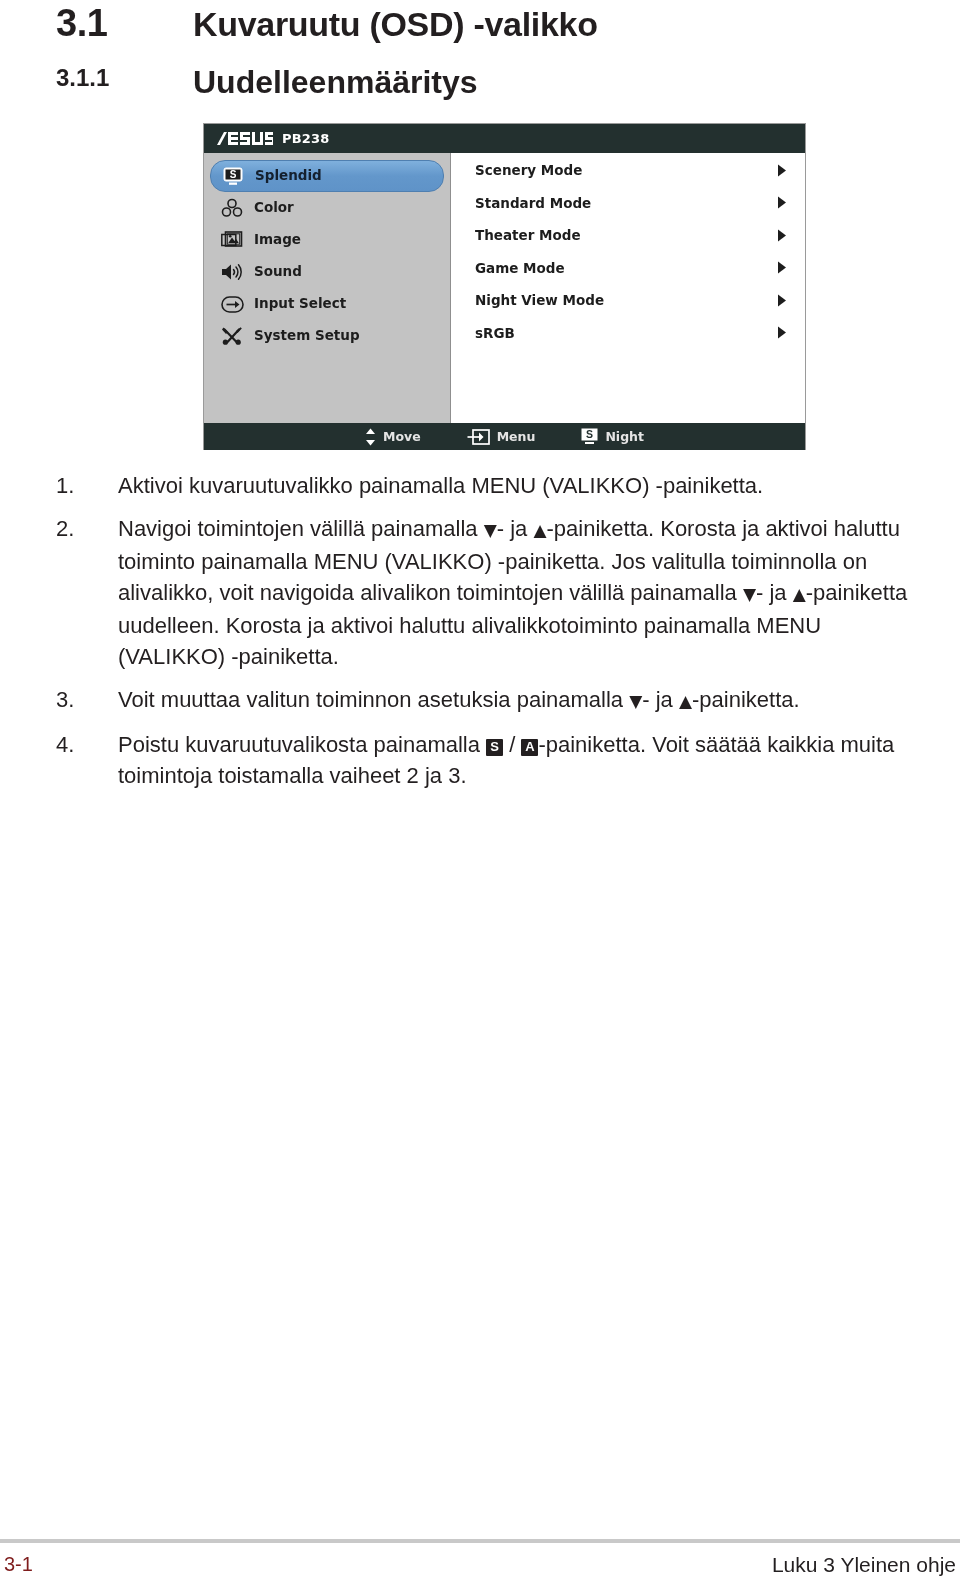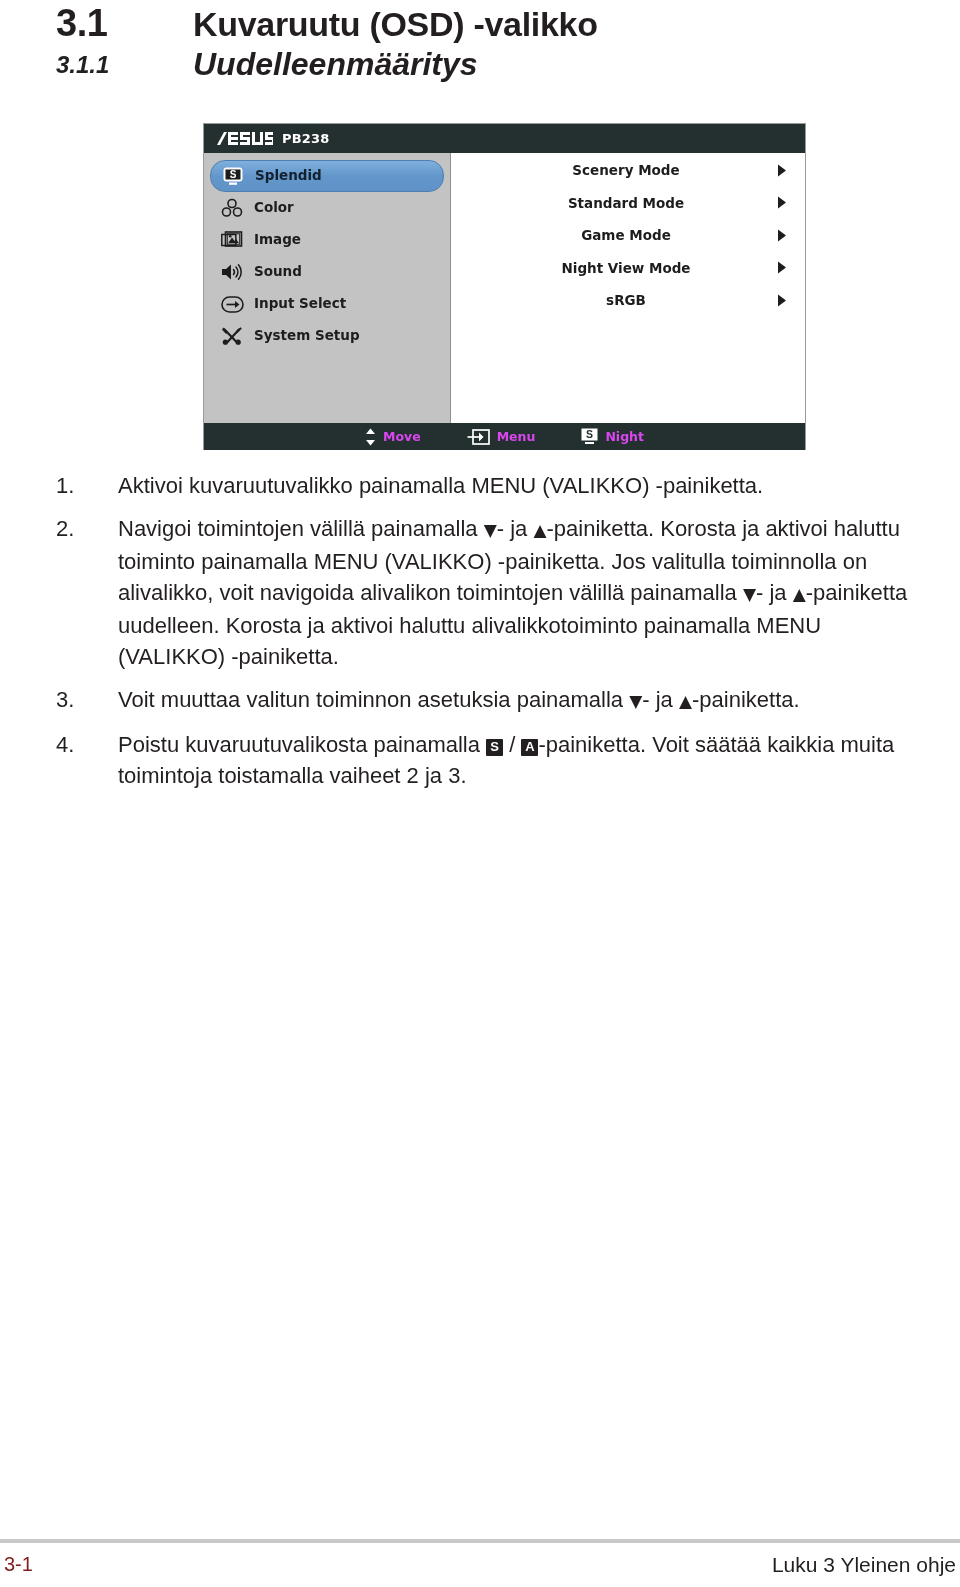--- a/index.html
+++ b/index.html
@@ -37,25 +37,24 @@
   .h1-text {
     font-size: 34px;
     font-weight: bold;
     letter-spacing: -0.3px;
     color: #231f20;
   }
 
   .h2-row {
     position: absolute;
     left: 56px;
-    top: 46px;
-    display: flex;
-    align-items: center;
+    top: 64px;
+    display: flex;
+    align-items: flex-start;
     white-space: nowrap;
-    font-style: italic;
   }
   .h2-num {
     font-size: 24px;
     font-weight: bold;
     width: 137px;
     display: inline-block;
     color: #231f20;
   }
   .h2-text {
     font-size: 32px;
@@ -67,21 +66,20 @@
   .osd {
     position: absolute;
     left: 203px;
     top: 123px;
     width: 603px;
     height: 327px;
     background: #ffffff;
     border: 1px solid #9a9a9a;
     box-sizing: border-box;
     font-family: "DejaVu Sans", sans-serif;
-    text-align: center;
   }
   .osd-titlebar {
     height: 29px;
     background: #23302f;
     display: flex;
     align-items: center;
     padding-left: 13px;
     box-sizing: border-box;
   }
   .asus-logo {
@@ -162,21 +160,21 @@
   }
   .main-arrow svg { display: block; }
 
   .osd-footer {
     height: 27px;
     background: #23302f;
     display: flex;
     align-items: center;
     justify-content: center;
     gap: 46px;
-    color: #d946ef;
+    color: #e5e5e5;
     font-size: 12.5px;
     font-weight: bold;
   }
   .foot-item {
     display: flex;
     align-items: center;
     gap: 7px;
   }
   .foot-item svg { display: block; }
 
@@ -378,20 +376,28 @@
 
       <div class="main-item">
         <span class="main-label">Standard Mode</span>
         <span class="main-arrow">
           <svg width="10" height="13" viewBox="0 0 10 13" aria-hidden="true">
               <polygon points="1,0.5 9,6.5 1,12.5" fill="#1d1d1d"></polygon>
             </svg>
         </span>
       </div>
 
+      <div class="main-item">
+        <span class="main-label">Theater Mode</span>
+        <span class="main-arrow">
+          <svg width="10" height="13" viewBox="0 0 10 13" aria-hidden="true">
+              <polygon points="1,0.5 9,6.5 1,12.5" fill="#1d1d1d"></polygon>
+            </svg>
+        </span>
+      </div>
 
       <div class="main-item">
         <span class="main-label">Game Mode</span>
         <span class="main-arrow">
           <svg width="10" height="13" viewBox="0 0 10 13" aria-hidden="true">
               <polygon points="1,0.5 9,6.5 1,12.5" fill="#1d1d1d"></polygon>
             </svg>
         </span>
       </div>
 

